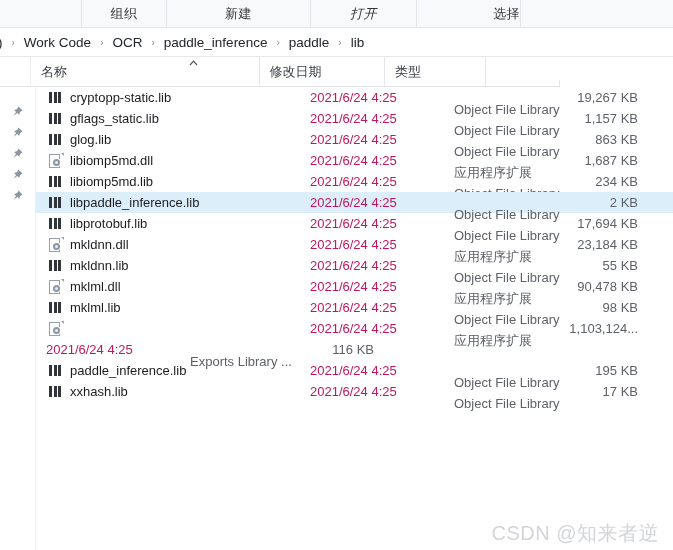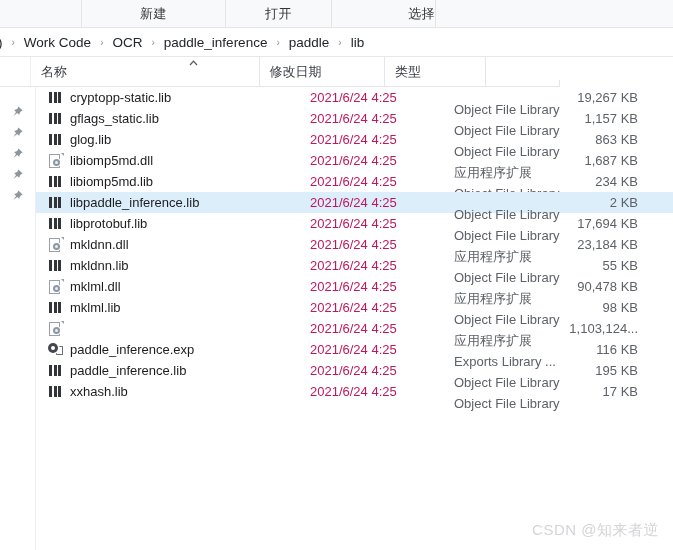--- a/index.html
+++ b/index.html
@@ -22,21 +22,21 @@
   .tb-spacer-left { width: 82px; border-right: 1px solid #e3e5e8; }
   .tb-item {
     display: flex; align-items: center; justify-content: center;
     font-size: 13px; color: #333436;
     border-right: 1px solid #e3e5e8;
     cursor: default;
     letter-spacing: 0.4px;
   }
   .tb-org { width: 85px; }
   .tb-new { width: 144px; }
-  .tb-open { width: 106px; }
+  .tb-open { width: 106px; font-style: italic; }
   .tb-select { width: 104px; justify-content: flex-end; }
   .tb-tail { flex: 1; background: #f8f9fa; }
 
   
   .addressbar {
     position: absolute; top: 28px; left: 0;
     width: 673px; height: 29px;
     background: #ffffff;
     border-bottom: 1px solid #e6e8ea;
     display: flex; align-items: center;
@@ -244,33 +244,36 @@
 
   
   .pinglyph {
     width: 14px; height: 14px;
     display: block;
   }
 
   
   .watermark {
     position: absolute;
-    right: 14px; bottom: 10px;
-    font-size: 15px;
+    right: 14px; bottom: 3px;
+    font-size: 20px;
     color: #d3d5d8;
     letter-spacing: 0.5px;
     user-select: none;
     white-space: nowrap;
   }
 </style>
 </head>
 <body>
 
 <div class="toolbar">
   <div class="tb-spacer-left"></div>
+  <div class="tb-item tb-org">
+      <span>组织</span>
+    </div>
   <div class="tb-item tb-new">
       <span>新建</span>
     </div>
   <div class="tb-item tb-open">
       <span>打开</span>
     </div>
   <div class="tb-item tb-select">
       <span>选择</span>
     </div>
   <div class="tb-tail"></div>
@@ -474,28 +477,20 @@
           <span class="page"></span>
           <span class="fold"></span>
           <span class="cog"></span>
         </span>
       </div>
       <div class="cell-date">2021/6/24 4:25</div>
       <div class="cell-type">应用程序扩展</div>
       <div class="cell-size">1,103,124...</div>
     </div>
     <div class="row">
-      <div class="cell-name">
-        <span class="ficon icon-exp">
-          <span class="minipage"></span>
-          <span class="teeth"></span>
-          <span class="gear"></span>
-        </span>
-        <span class="fname">paddle_inference.exp</span>
-      </div>
       <div class="cell-date">2021/6/24 4:25</div>
       <div class="cell-type">Exports Library ...</div>
       <div class="cell-size">116 KB</div>
     </div>
     <div class="row">
       <div class="cell-name">
         <span class="ficon icon-lib">
           <i></i>
         </span>
         <span class="fname">paddle_inference.lib</span>

